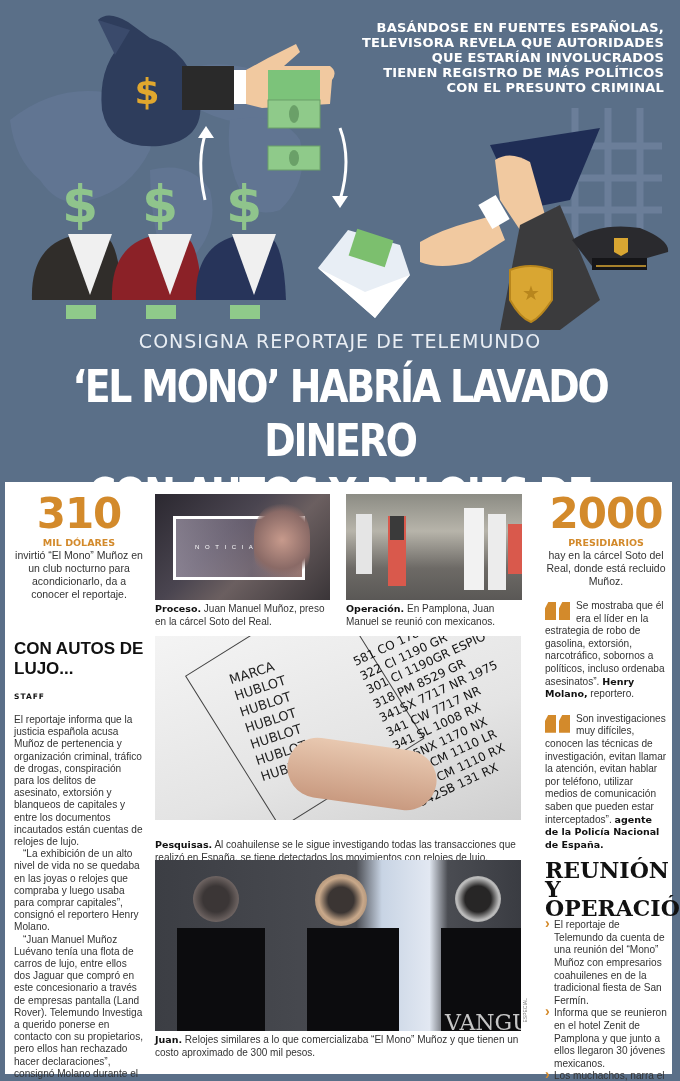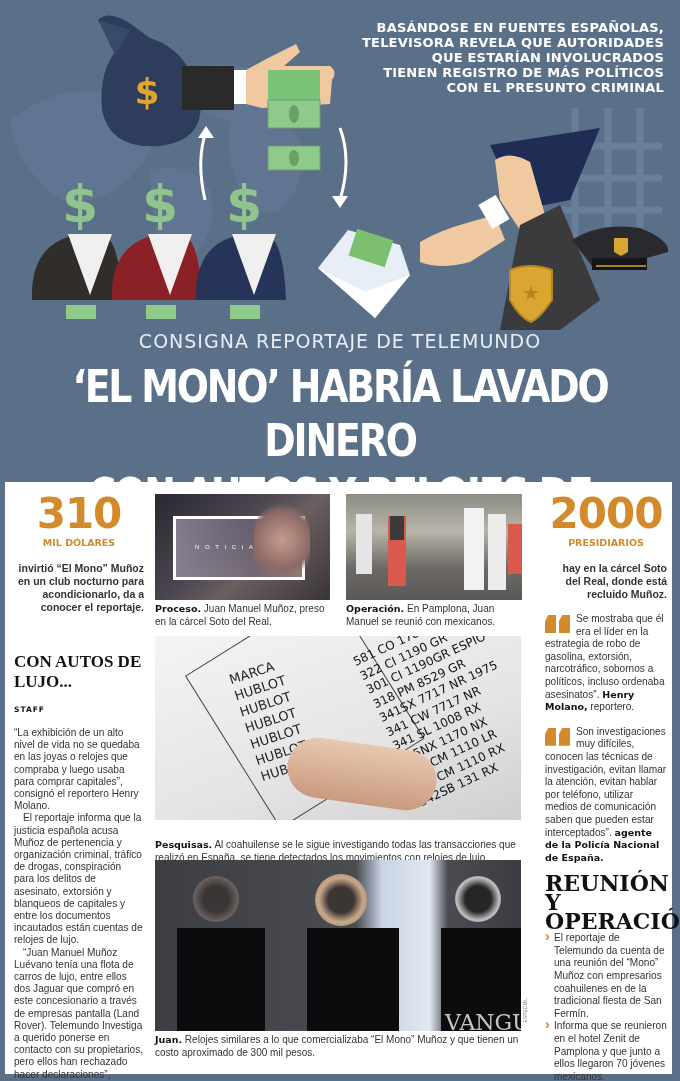--- a/index.html
+++ b/index.html
@@ -12,23 +12,23 @@
 
   .subhead { position: absolute; left: 0; top: 330px; width: 680px; text-align: center; color: #e9eef4; font-size: 19px; letter-spacing: 1px; font-family: "DejaVu Sans", sans-serif; font-weight: normal; }
   .headline { position: absolute; left: 0; top: 360px; width: 680px; text-align: center; color: #fff; font-family: "DejaVu Sans", sans-serif; font-weight: bold; font-size: 44px; line-height: 54px; letter-spacing: -2.5px; transform: scaleX(0.86); transform-origin: center top; }
 
   
   .panel { position: absolute; left: 5px; top: 482px; width: 667px; height: 592px; background: #fff; }
 
   .col-left { position: absolute; left: 9px; top: 0; width: 130px; }
   .stat-num { font-family: "DejaVu Sans", sans-serif; font-weight: bold; color: #d38a2b; text-align: center; font-size: 42px; line-height: 40px; letter-spacing: -1px; margin-top: 12px; }
   .stat-unit { font-family: "DejaVu Sans", sans-serif; font-weight: bold; color: #d38a2b; text-align: center; font-size: 9.5px; margin-top: 3px; }
-  .stat-desc { text-align: right; color: #333; font-size: 10.5px; line-height: 13px; margin-top: 14px; font-weight: bold; }
-
-  .section-title { font-family: Liberation Serif, serif; font-weight: bold; font-size: 17px; line-height: 20px; color: #111; margin-top: 38px; }
+  .stat-desc { text-align: center; color: #333; font-size: 10.5px; line-height: 13px; margin-top: 1px; }
+
+  .section-title { font-family: Liberation Sans, sans-serif; font-weight: bold; font-size: 17px; line-height: 20px; color: #111; margin-top: 38px; }
   .byline { font-family: "DejaVu Sans", sans-serif; font-weight: bold; font-size: 7.5px; letter-spacing: 1px; color: #111; margin-top: 13px; }
   .body-text { font-size: 10.1px; line-height: 12.2px; color: #333; margin-top: 13px; }
   .body-text p { text-indent: 0; }
   .body-text p + p { text-indent: 9px; }
   .photo { position: absolute; border-radius: 0; overflow: hidden; }
   .caption { position: absolute; font-size: 10px; line-height: 12.5px; color: #333; }
   .caption b { color: #111; font-family: "DejaVu Sans", sans-serif; font-size: 9.5px; }
 
   .col-right { position: absolute; left: 540px; top: 0; width: 122px; }
   .quote { position: relative; font-size: 10.1px; line-height: 12.6px; color: #333; margin-top: 12px; }
@@ -152,22 +152,22 @@
 
     <div class="col-left">
       <div class="stat-num">310</div>
       <div class="stat-unit">MIL DÓLARES</div>
       <div class="stat-desc">invirtió “El Mono” Muñoz en un club nocturno para acondicionarlo, da a conocer el reportaje.</div>
 
       <div class="section-title">CON AUTOS DE LUJO...</div>
       <div class="byline">STAFF</div>
 
       <div class="body-text">
+        <p>El reportaje informa que la justicia española acusa Muñoz de pertenencia y organización criminal, tráfico de drogas, conspiración para los delitos de asesinato, extorsión y blanqueos de capitales y entre los documentos incautados están cuentas de relojes de lujo.</p>
         <p>“La exhibición de un alto nivel de vida no se quedaba en las joyas o relojes que compraba y luego usaba para comprar capitales”, consignó el reportero Henry Molano.</p>
-        <p>El reportaje informa que la justicia española acusa Muñoz de pertenencia y organización criminal, tráfico de drogas, conspiración para los delitos de asesinato, extorsión y blanqueos de capitales y entre los documentos incautados están cuentas de relojes de lujo.</p>
         <p>“Juan Manuel Muñoz Luévano tenía una flota de carros de lujo, entre ellos dos Jaguar que compró en este concesionario a través de empresas pantalla (Land Rover). Telemundo Investiga a querido ponerse en contacto con su propietarios, pero ellos han rechazado hacer declaraciones”, consignó Molano durante el reportaje.</p>
       </div>
     </div>
 
     <div class="photo" style="left:150px; top:12px; width:175px; height:106px; background: linear-gradient(135deg,#2b2830 0%,#4a4550 40%,#6b5f60 60%,#3a3538 100%);">
       <div style="position:absolute; left:18px; top:22px; width:132px; height:64px; border:3px solid #fff; background: linear-gradient(90deg, rgba(190,180,200,0.55) 0%, rgba(120,110,130,0.55) 60%, rgba(200,150,140,0.6) 100%);"></div>
       <div style="position:absolute; left:40px; top:50px; color:#fff; font-size:6px; letter-spacing:2px;">N O T I C I A S</div>
       <div style="position:absolute; right:20px; top:10px; width:56px; height:80px; border-radius:40%; background: radial-gradient(circle at 50% 45%, #c79a8c 0%, #8a6a66 55%, transparent 70%);"></div>
     </div>
     <div class="caption" style="left:150px; top:121px; width:180px;">
@@ -253,18 +253,18 @@
         <span class="quote-mark">
             <i style="left:0"></i>
             <i style="left:14px"></i>
           </span>
         <span>Son investigaciones muy difíciles, conocen las técnicas de investigación, evitan llamar la atención, evitan hablar por teléfono, utilizar medios de comunicación saben que pueden estar interceptados”. </span><span class="quote-author">agente de la Policía Nacional de España.</span>
       </div>
 
       <div class="right-title">REUNIÓN Y OPERACIÓN</div>
       <ul class="bullets">
         <li>El reportaje de Telemundo da cuenta de una reunión del “Mono” Muñoz con empresarios coahuilenes en  de la tradicional fiesta de San Fermín.</li>
-        <li>Informa que se reunieron en el hotel Zenit de Pamplona y que junto a ellos llegaron 70 jóvenes mexicanos.</li>
+        <li>Informa que se reunieron en el hotel Zenit de Pamplona y que junto a ellos llegaron 30 jóvenes mexicanos.</li>
         <li>Los muchachos, narra el reportaje, regresaron a México con un reloj Hublot en la muñeca, luego de haber sido una “hormiga japonesa”.</li>
       </ul>
     </div>
   </div>
 </div>
 
 </body></html>

